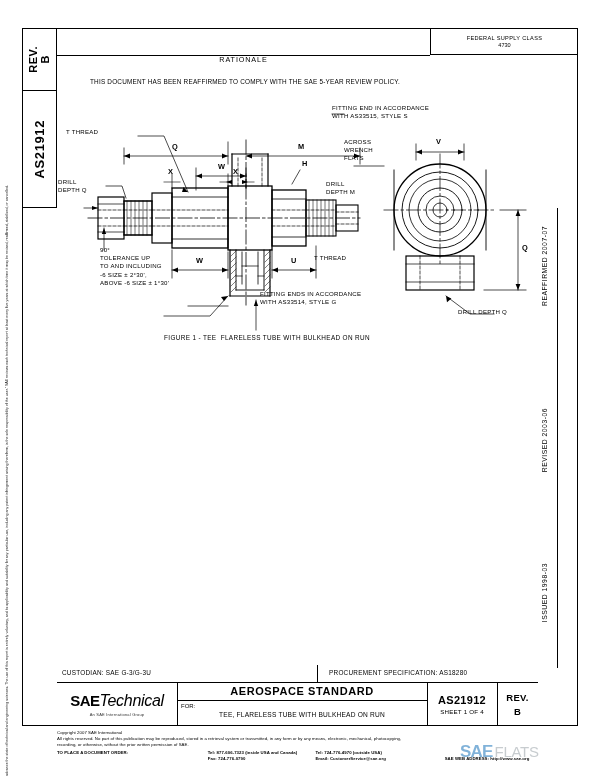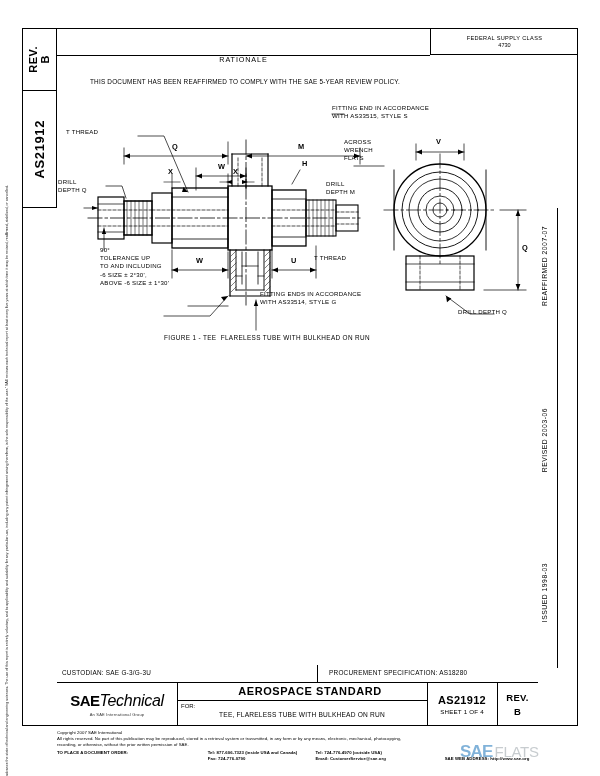--- a/index.html
+++ b/index.html
@@ -66,21 +66,21 @@
 
   #tb-main{left:57px;top:683px;width:481px;height:43px;}
   #tb-logo{position:absolute;left:0;top:0;width:120px;height:43px;border-right:1.4px solid #000;
            display:flex;flex-direction:column;align-items:center;justify-content:center;}
   #tb-logo .logo-line{display:flex;align-items:baseline;}
   #tb-logo .sae{font-size:15px;font-weight:bold;letter-spacing:-.5px;font-family:"Liberation Sans",sans-serif;}
   #tb-logo .aero{font-size:16px;font-style:italic;letter-spacing:-.3px;}
   #tb-logo .tagline{font-size:4px;letter-spacing:.2px;margin-top:2px;color:#333;}
 
   #tb-title{position:absolute;left:120px;top:0;width:250px;height:43px;border-right:1.4px solid #000;}
-  #tb-title .as{position:absolute;left:0;top:2px;width:250px;text-align:center;font-size:11px;font-weight:bold;letter-spacing:.6px;padding-left:8px;}
+  #tb-title .as{position:absolute;left:0;top:2px;width:250px;text-align:center;font-size:11px;font-weight:bold;letter-spacing:.6px;}
   #tb-title .rule{position:absolute;left:0;top:17px;width:250px;height:0;border-top:1.4px solid #000;}
   #tb-title .fortag{position:absolute;left:4px;top:20px;font-size:6px;}
   #tb-title .subject{position:absolute;left:0;top:28px;width:250px;text-align:center;font-size:6.6px;letter-spacing:.2px;}
 
   #tb-num{position:absolute;left:370px;top:0;width:70px;height:43px;border-right:1.4px solid #000;
           display:flex;flex-direction:column;align-items:center;justify-content:center;}
   #tb-num .n{font-size:11px;font-weight:bold;letter-spacing:.3px;}
   #tb-num .s{font-size:6.2px;margin-top:2px;letter-spacing:.2px;}
 
   #tb-rev{position:absolute;left:440px;top:0;width:41px;height:43px;

